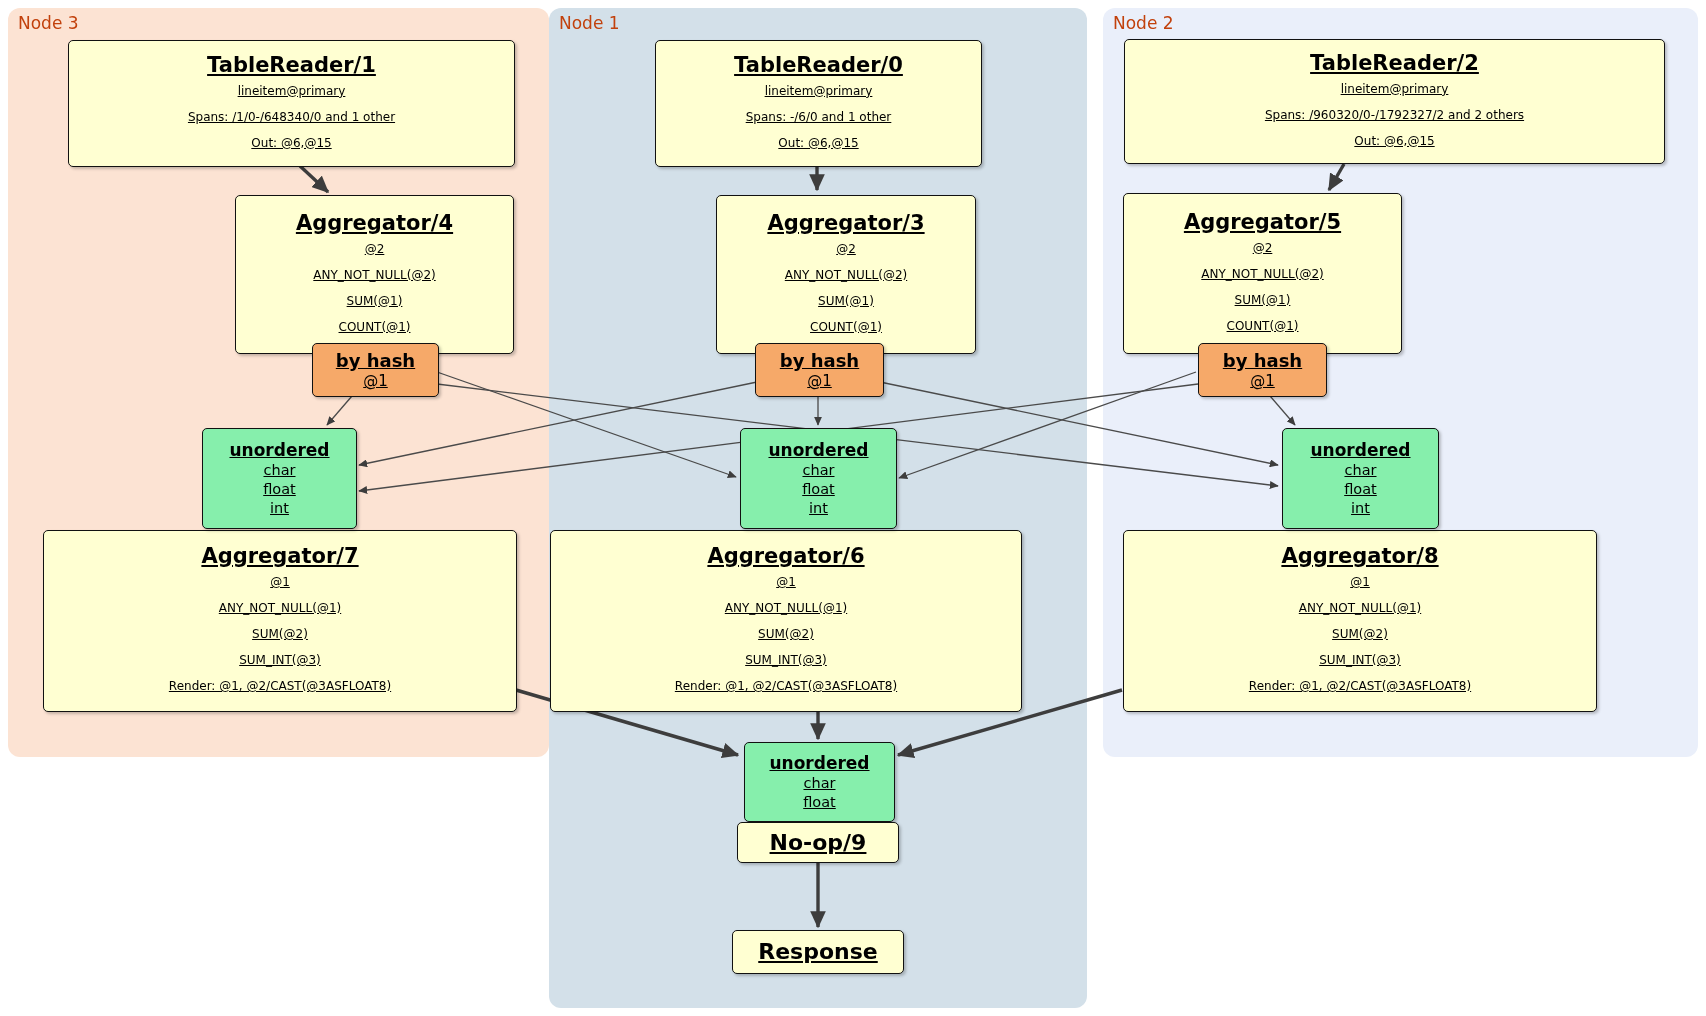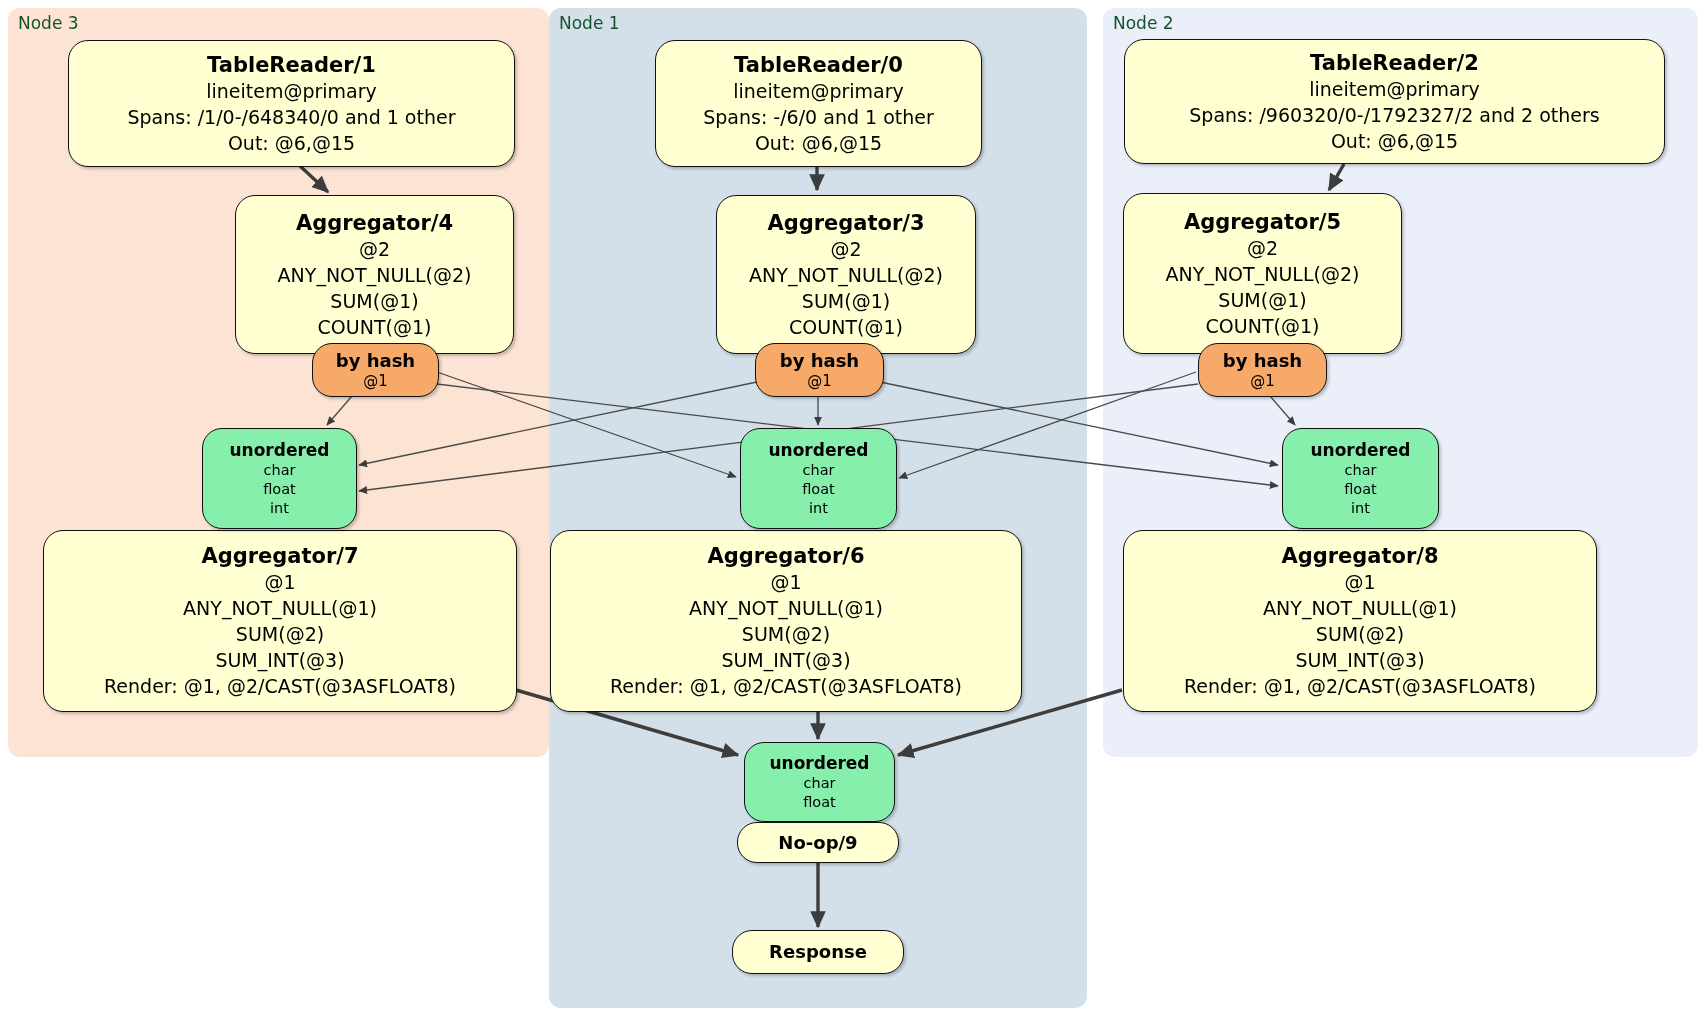--- a/index.html
+++ b/index.html
@@ -4,38 +4,38 @@
 <style>
   html,body{margin:0;padding:0;background:#ffffff;}
   #stage{
     position:relative;width:1706px;height:1016px;overflow:hidden;
     font-family:"DejaVu Sans","Liberation Sans",sans-serif;color:#000;
   }
   .region{position:absolute;border-radius:12px;}
   #region-node3{left:8px;top:8px;width:541px;height:749px;background:#fce3d3;}
   #region-node1{left:549px;top:8px;width:538px;height:1000px;background:#d3e0e9;}
   #region-node2{left:1103px;top:8px;width:595px;height:749px;background:#eaeffa;}
-  .region-label{position:absolute;left:10px;top:5px;font-size:17px;color:#14532d;}
+  .region-label{position:absolute;left:10px;top:5px;font-size:17px;color:#c2410c;}
   #edges{position:absolute;left:0;top:0;z-index:2;}
   .pbox,.router,.sync,.smallbox{
-    position:absolute;z-index:3;border:1.6px solid #111;border-radius:20px;
+    position:absolute;z-index:3;border:1.6px solid #111;border-radius:5px;
     display:flex;flex-direction:column;justify-content:center;align-items:center;
-    box-shadow:2px 2px 3px rgba(0,0,0,0.22);text-align:center;
+    box-shadow:2px 2px 3px rgba(0,0,0,0.22);text-align:center;text-decoration:underline;
   }
   .pbox{background:#ffffd2;}
   .router{background:#f6a969;}
   .sync{background:#86efac;}
   .smallbox{background:#ffffd2;}
   .ptitle{font-weight:bold;font-size:21px;line-height:26px;white-space:nowrap;}
-  .pline{font-size:19px;line-height:26px;white-space:nowrap;}
+  .pline{font-size:12px;line-height:26px;white-space:nowrap;}
   .rtitle{font-weight:bold;font-size:18px;line-height:22px;}
   .rline{font-size:15px;line-height:18px;}
   .stitle{font-weight:bold;font-size:17px;line-height:21px;}
   .sline{font-size:14.5px;line-height:19px;}
-  .btitle{font-weight:bold;font-size:18px;line-height:24px;white-space:nowrap;}
+  .btitle{font-weight:bold;font-size:22px;line-height:24px;white-space:nowrap;}
 </style>
 </head>
 <body>
 
 <div id="stage">
 
   <div class="region" id="region-node3">
     <div class="region-label">Node 3</div>
   </div>
   <div class="region" id="region-node1">

